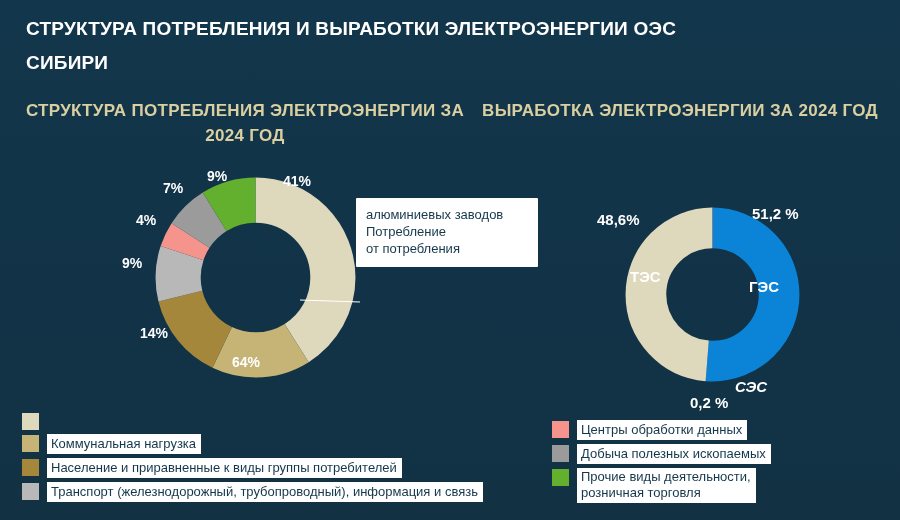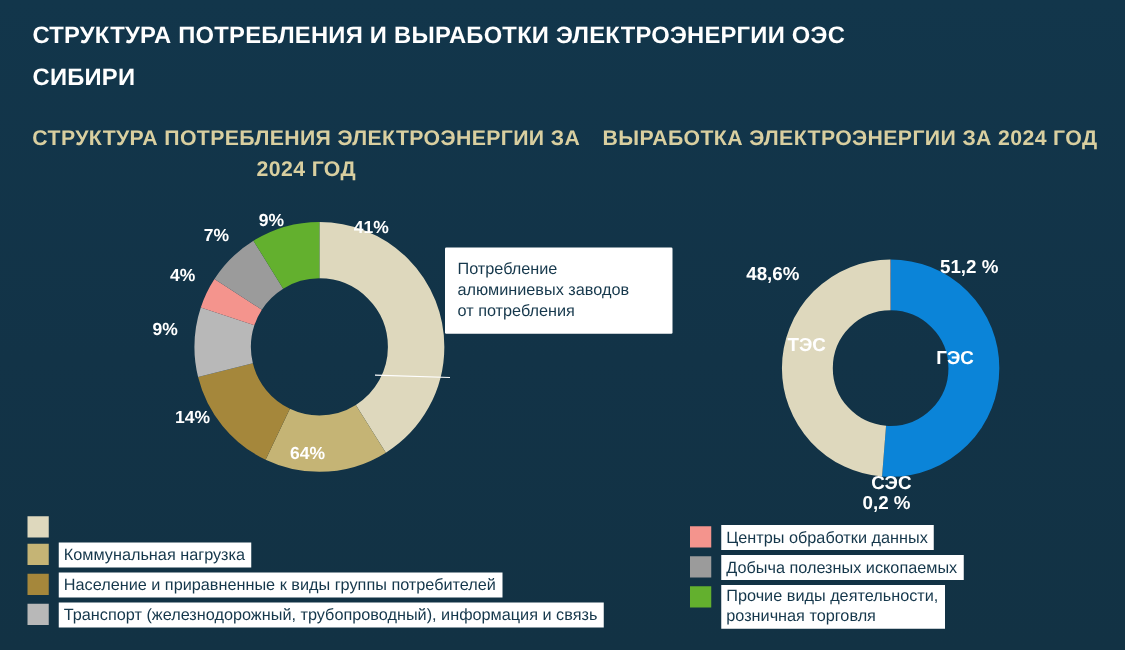--- a/index.html
+++ b/index.html
@@ -123,40 +123,40 @@
   <div class="lbl" style="left:122px; top:255px;">9%</div>
   <div class="lbl" style="left:136px; top:212px;">4%</div>
   <div class="lbl" style="left:163px; top:180px;">7%</div>
   <div class="lbl" style="left:207px; top:168px;">9%</div>
 
   <svg style="position:absolute; left:300px; top:250px; width:70px; height:60px;">
     <line x1="0" y1="50" x2="60" y2="52" stroke="#ffffff" stroke-width="1"></line>
   </svg>
 
   <div class="callout-box">
+    <div>алюминиевых заводов</div>
     <div>Потребление</div>
-    <div>алюминиевых заводов</div>
     <div>от потребления</div>
   </div>
 
   <div class="donut-wrap" id="donut-right">
     <svg class="donut-svg" viewBox="0 0 100 100">
       <g transform="rotate(-90 50 50)">
         <circle cx="50" cy="50" r="36" fill="none" stroke="#0b84d8" stroke-width="22" stroke-dasharray="115.81 110.38" stroke-dashoffset="0"></circle>
         <circle cx="50" cy="50" r="36" fill="none" stroke="#ded8bd" stroke-width="22" stroke-dasharray="109.93 116.26" stroke-dashoffset="-115.81"></circle>
         <circle cx="50" cy="50" r="36" fill="none" stroke="#f4948d" stroke-width="22" stroke-dasharray="0.45 225.74" stroke-dashoffset="-225.74"></circle>
       </g>
     </svg>
   </div>
 
   <div class="lbl big" style="left:752px; top:205px;">51,2 %</div>
   <div class="lbl big" style="left:597px; top:211px;">48,6%</div>
   <div class="lbl big" style="left:749px; top:278px;">ГЭС</div>
   <div class="lbl big" style="left:630px; top:268px;">ТЭС</div>
-  <div class="lbl big" style="left:697px; top:378px;">СЭС</div>
+  <div class="lbl big" style="left:735px; top:378px;font-style:italic;">СЭС</div>
   <div class="lbl big" style="left:690px; top:394px;">0,2 %</div>
 
   <div class="legend" id="legend-left">
     <div class="legend-row">
       <span class="swatch" style="background:#ded8bd"></span>
     </div>
     <div class="legend-row">
       <span class="swatch" style="background:#c5b475"></span>
       <span class="legend-text">Коммунальная нагрузка</span>
     </div>

